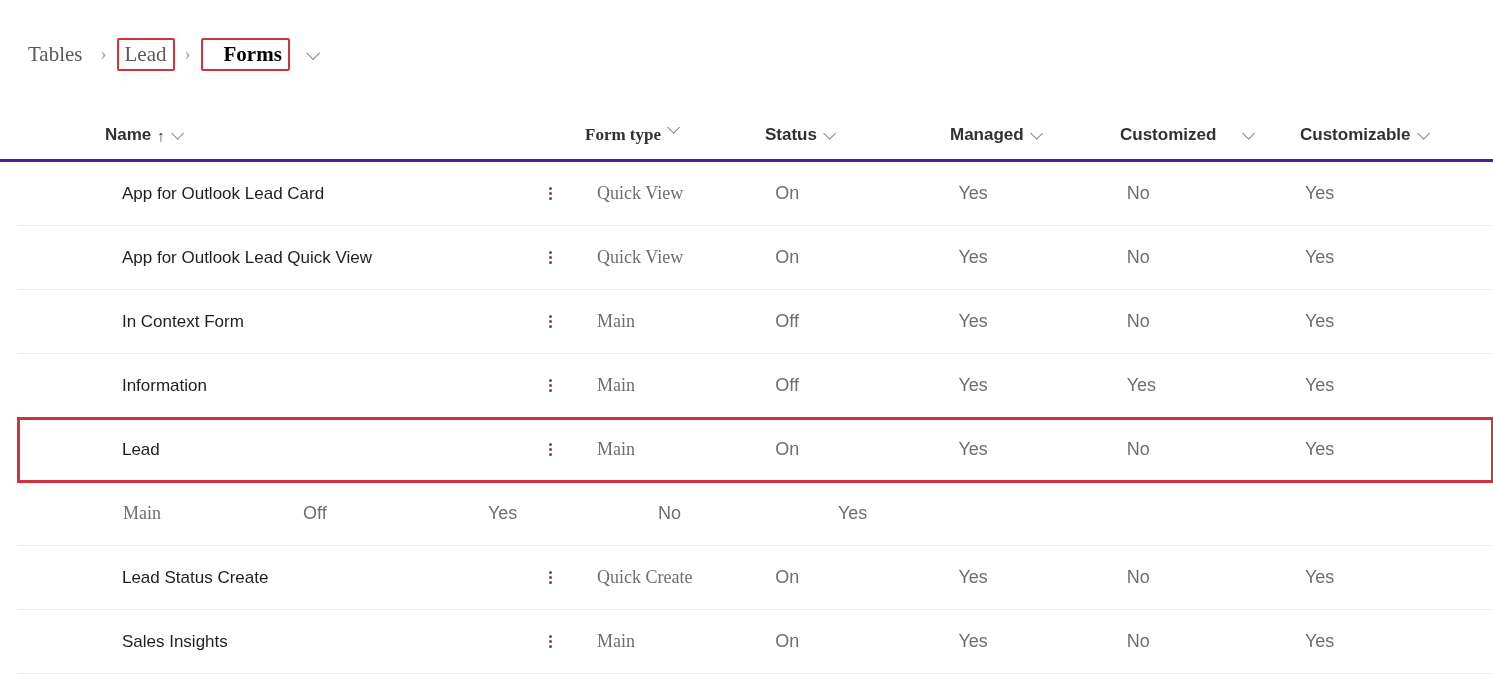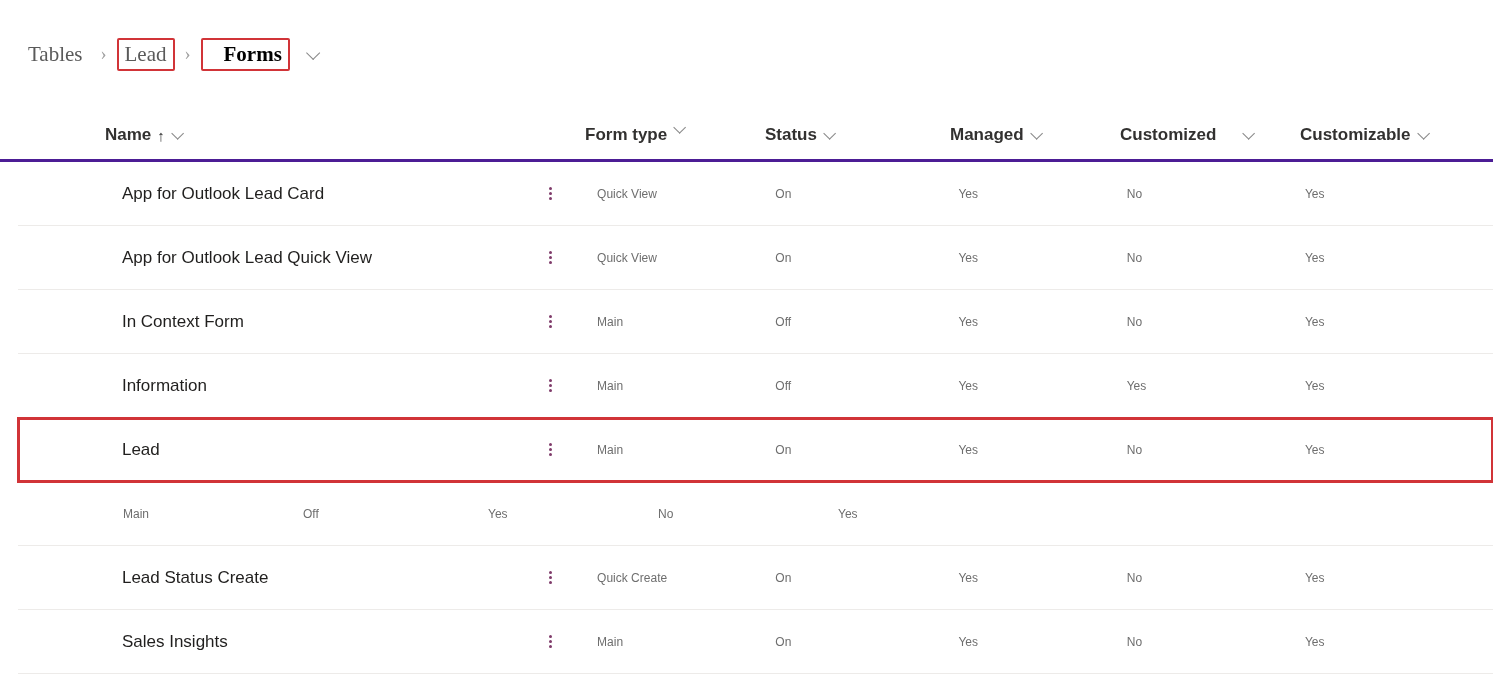--- a/index.html
+++ b/index.html
@@ -63,21 +63,21 @@
     display: flex;
     align-items: center;
     border-bottom: 3px solid #4c1d95;
     padding: 14px 0;
     font-size: 17px;
     font-weight: 600;
     color: #323130;
   }
   .col-checkbox { width: 105px; }
   .col-name { width: 480px; display:flex; align-items:center; }
-  .col-type { width: 180px; display:flex; align-items:flex-start; }
+  .col-type { width: 180px; display:flex; align-items:flex-start;font-family:Liberation Serif, serif; }
   .col-status { width: 185px; display:flex; align-items:center; }
   .col-managed { width: 170px; display:flex; align-items:center; }
   .col-customized { width: 180px; display:flex; align-items:center;gap:20px; }
   .col-customizable { width: 190px; display:flex; align-items:center; }
   .sort-arrow {
     margin-left: 6px;
     font-size: 15px;
     color: #333;
   }
   .tbody-row {
@@ -104,21 +104,21 @@
     color: #7f3b6a;
     font-size: 20px;
     line-height: 0.45;
     display: flex;
     flex-direction: column;
     align-items: center;
     gap: 2px;
     cursor: pointer;
   }
   .more-btn span { display:block; width:3px; height:3px; border-radius:50%; background:#7f3b6a; }
-  .muted { color: #6e6e6e; font-size:12px; }
+  .muted { color: #6e6e6e; font-size:18px; }
 </style>
 </head>
 <body>
 
 <div class="breadcrumb">
   <span class="crumb-link">Tables</span>
   <span class="crumb-sep">›</span>
   <span class="crumb-link crumb-highlight">Lead</span>
   <span class="crumb-sep">›</span>
   <span class="crumb-link crumb-highlight crumb-current">Forms</span>

